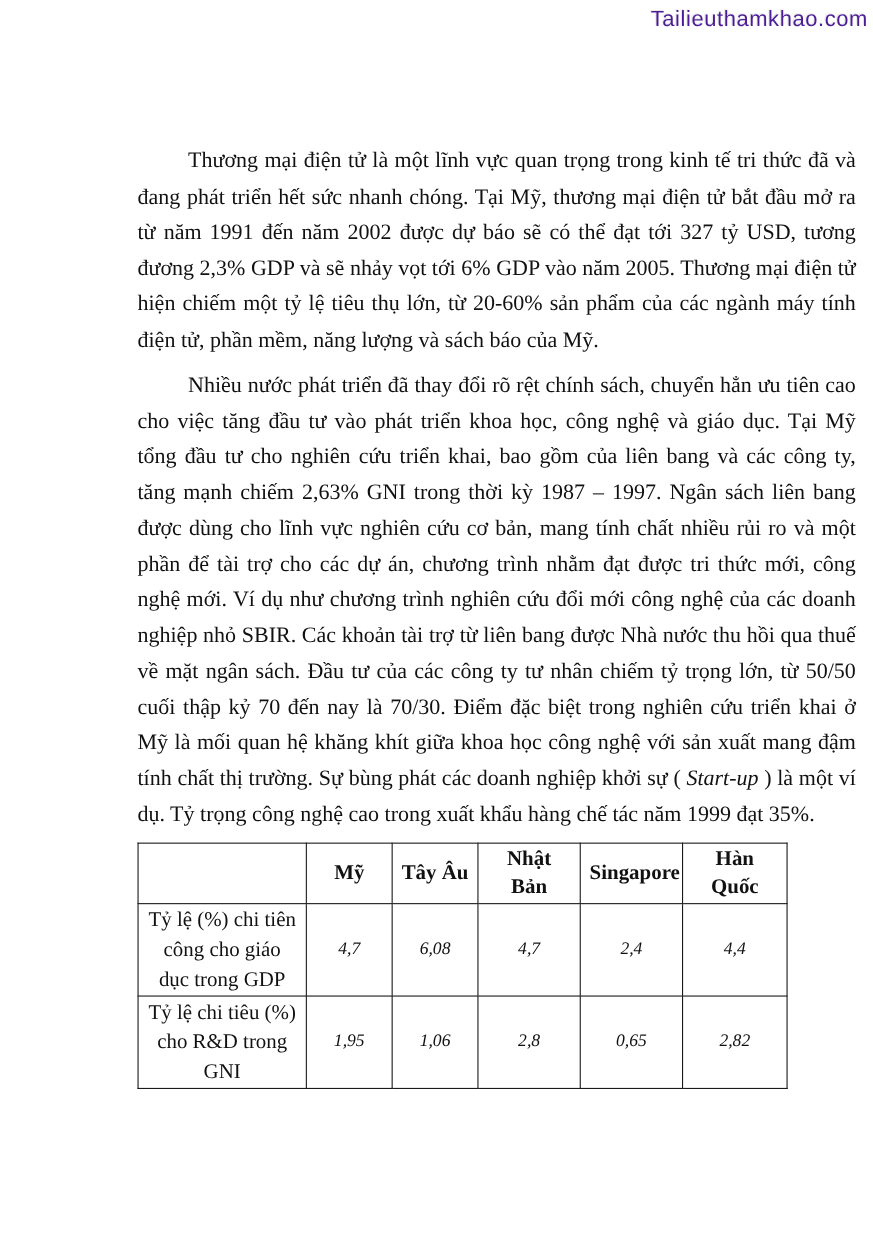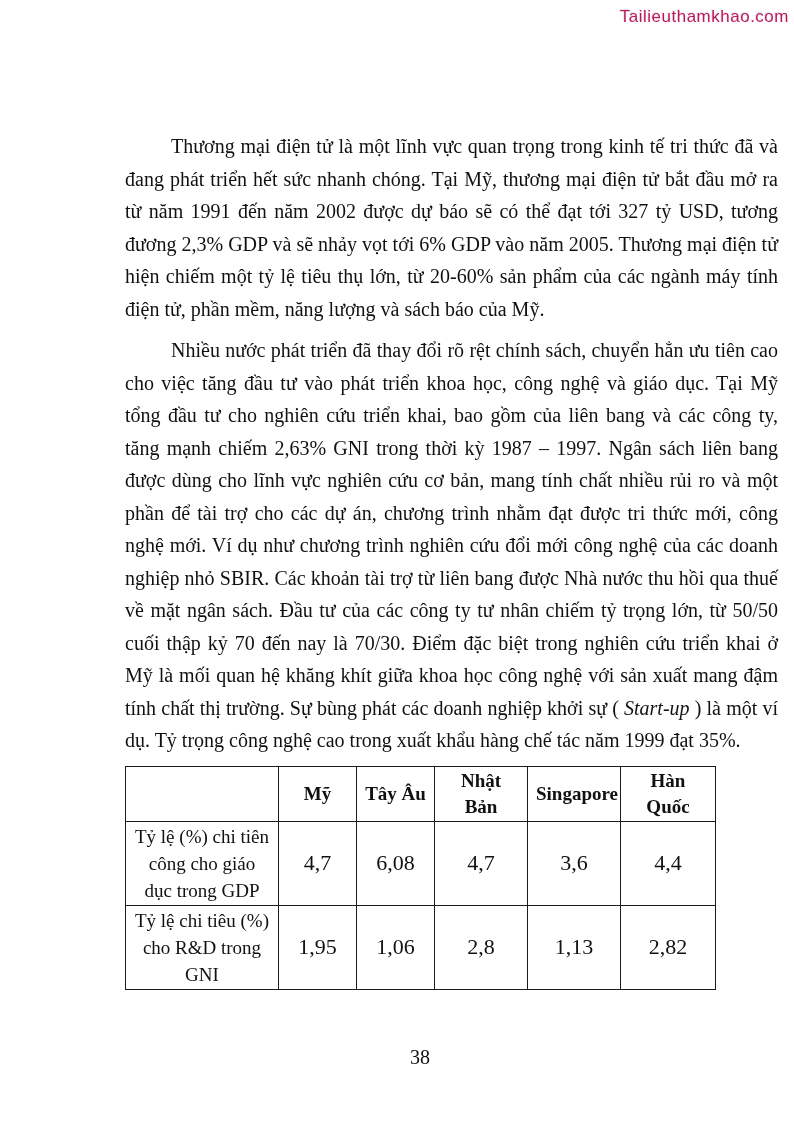--- a/index.html
+++ b/index.html
@@ -10,22 +10,22 @@
     background: #ffffff;
     overflow: hidden;
     font-family: "Liberation Serif", "DejaVu Serif", serif;
     color: #111111;
   }
   .watermark {
     position: absolute;
     top: 7px;
     right: 5px;
     font-family: "Liberation Sans", "DejaVu Sans", sans-serif;
-    font-size: 17px;
-    color: #be185d;
+    font-size: 20px;
+    color: #4c1d95;
     text-shadow: -1px -1px 0 #e9e9e9, 1px 1px 0 #ffffff;
     letter-spacing: 0.5px;
   }
   .content {
     position: absolute;
     left: 125px;
     top: 130px;
     width: 653px;
   }
   .body-para {
@@ -61,21 +61,21 @@
   table.data-table th {
     font-size: 19px;
     font-weight: bold;
     height: 26px;
     line-height: 26px;
   }
   td.row-label {
     font-size: 19px;
     line-height: 27px;
   }
-  td.cell-value { font-size: 22px; }
+  td.cell-value { font-size: 16px; font-style: italic; }
   tr.row-1 td { height: 80px; }
   tr.row-2 td { height: 54px; }
   .page-number {
     position: absolute;
     top: 1046px;
     left: 125px;
     width: 590px;
     text-align: center;
     font-size: 20px;
   }
@@ -112,31 +112,30 @@
           <th>Singapore</th>
           <th>Hàn Quốc</th>
         </tr>
       </thead>
       <tbody>
         <tr class="row-1">
           <td class="row-label">Tỷ lệ (%) chi tiên công cho giáo dục trong GDP</td>
           <td class="cell-value">4,7</td>
           <td class="cell-value">6,08</td>
           <td class="cell-value">4,7</td>
-          <td class="cell-value">3,6</td>
+          <td class="cell-value">2,4</td>
           <td class="cell-value">4,4</td>
         </tr>
         <tr class="row-2">
           <td class="row-label">Tỷ lệ chi tiêu (%) cho R&amp;D trong GNI</td>
           <td class="cell-value">1,95</td>
           <td class="cell-value">1,06</td>
           <td class="cell-value">2,8</td>
-          <td class="cell-value">1,13</td>
+          <td class="cell-value">0,65</td>
           <td class="cell-value">2,82</td>
         </tr>
       </tbody>
     </table>
 
   </div>
 
-  <div class="page-number">38</div>
 
 </div>
 
 </body></html>

